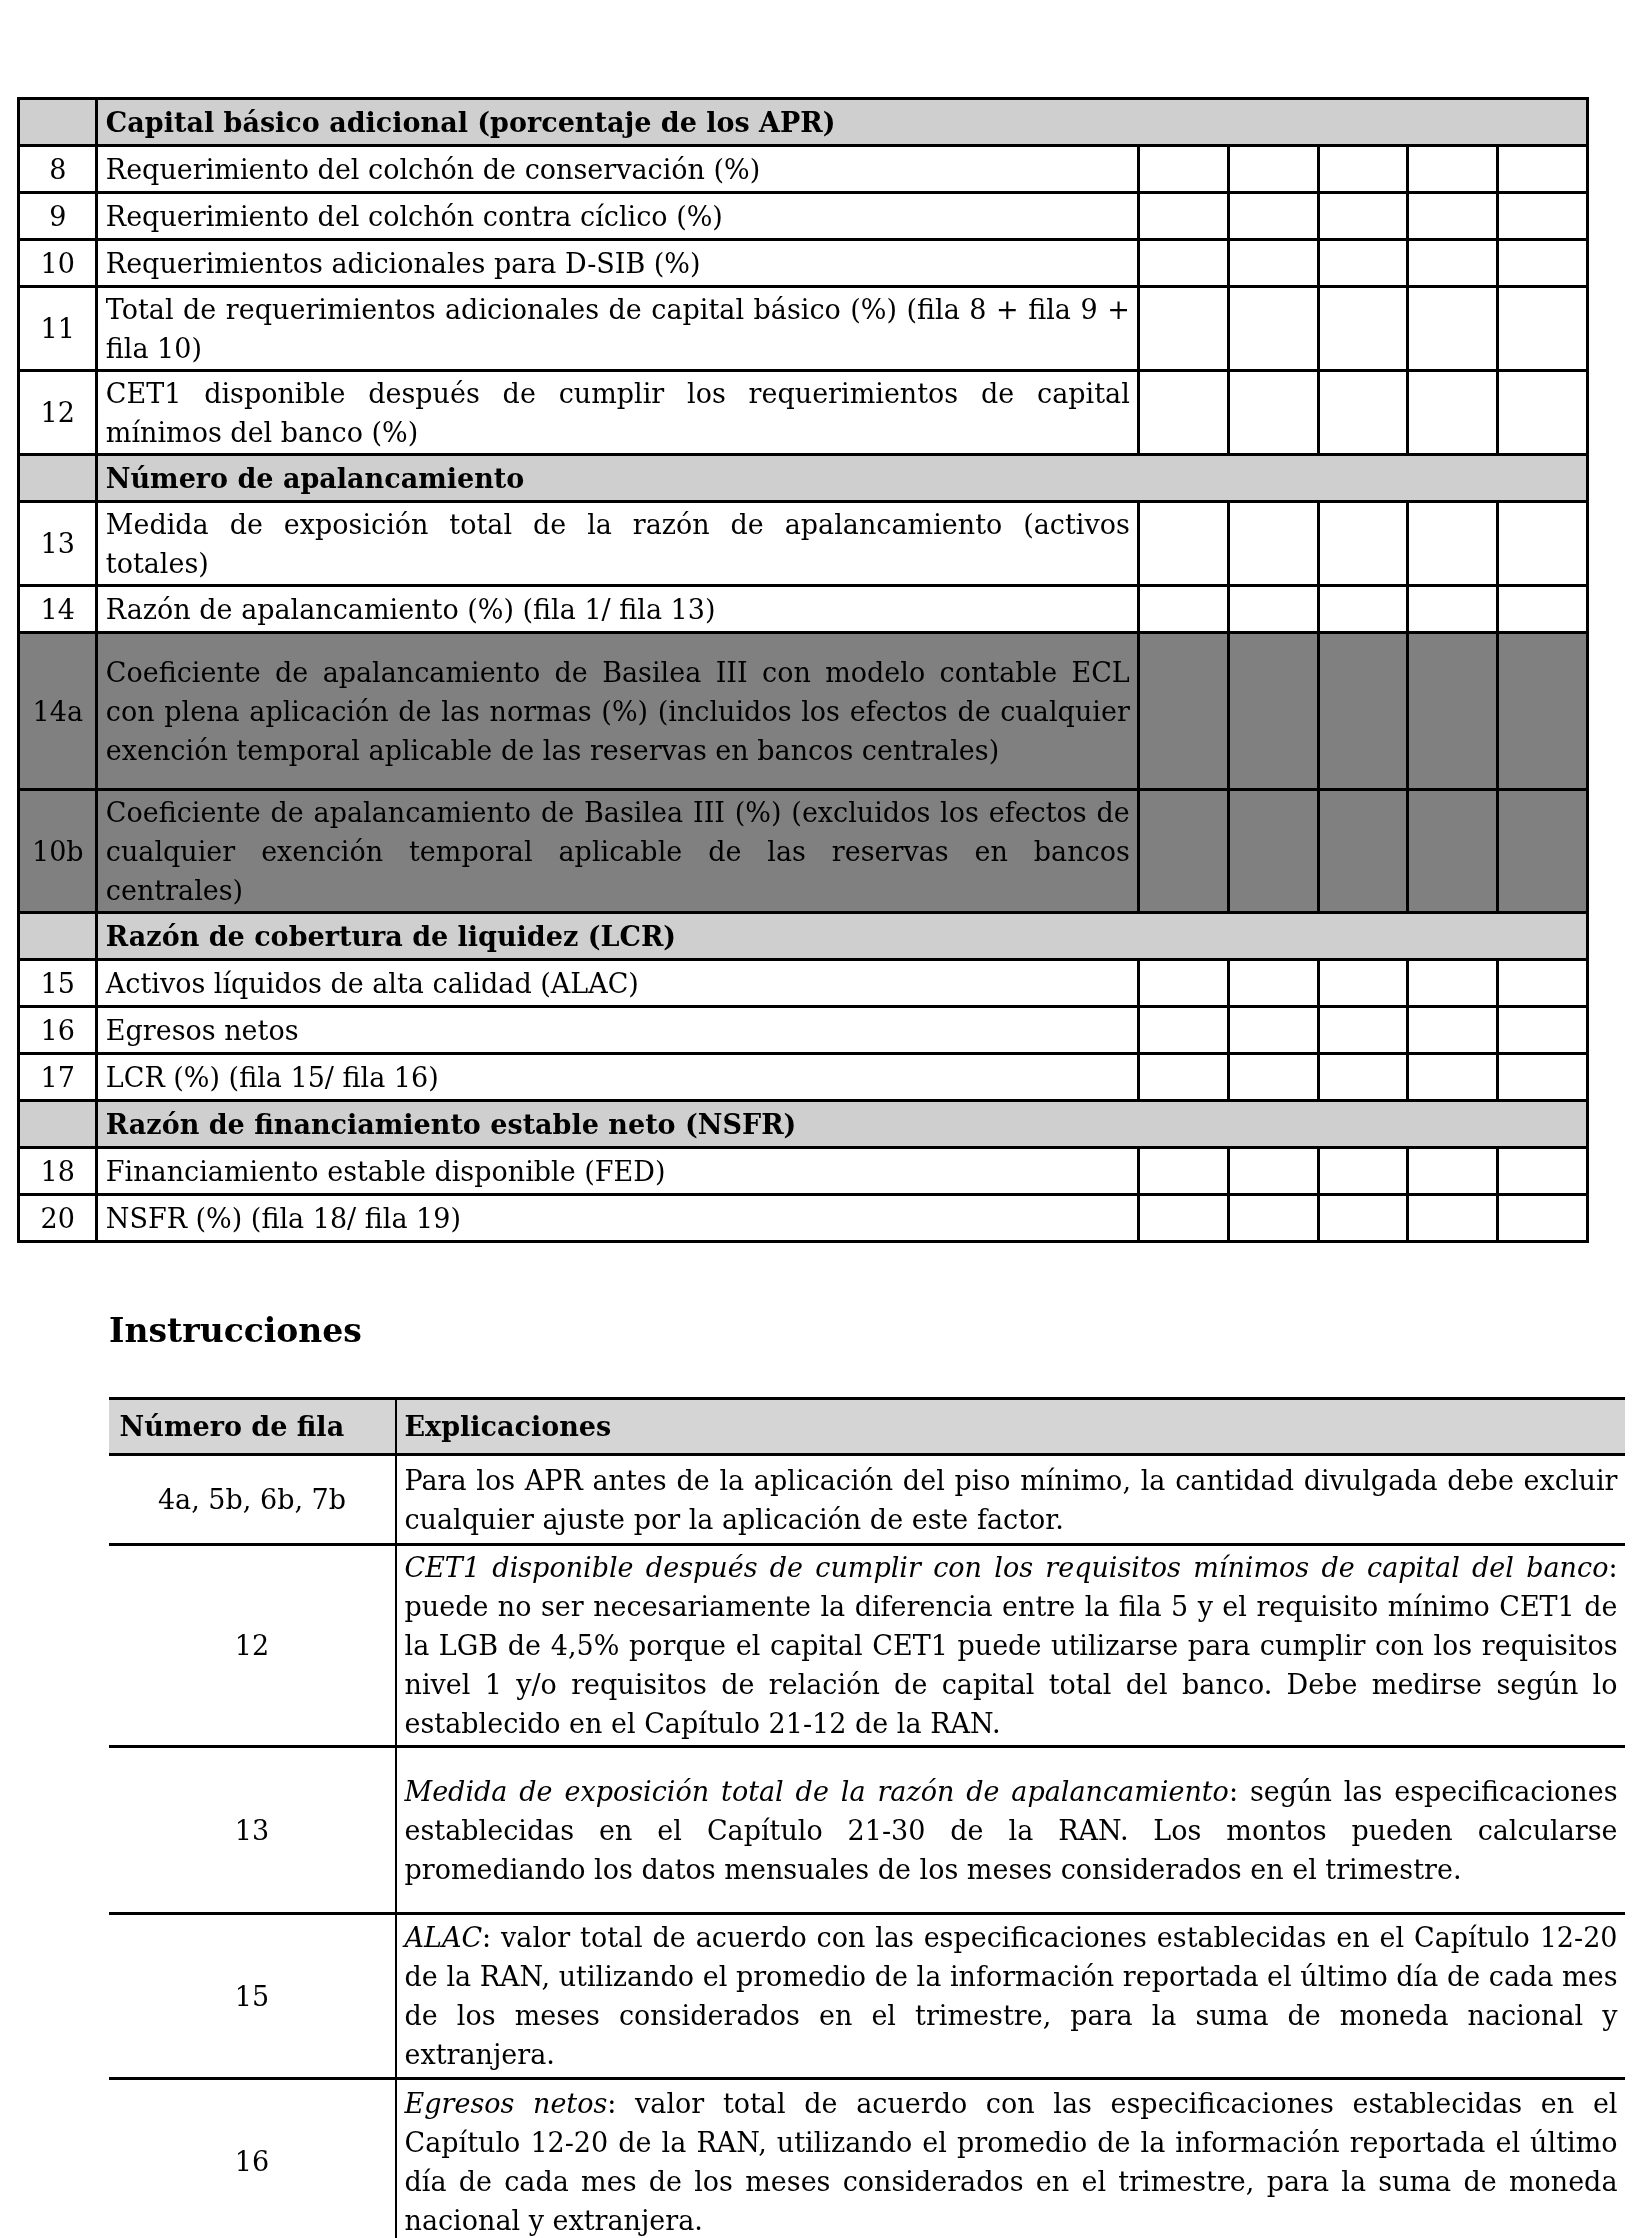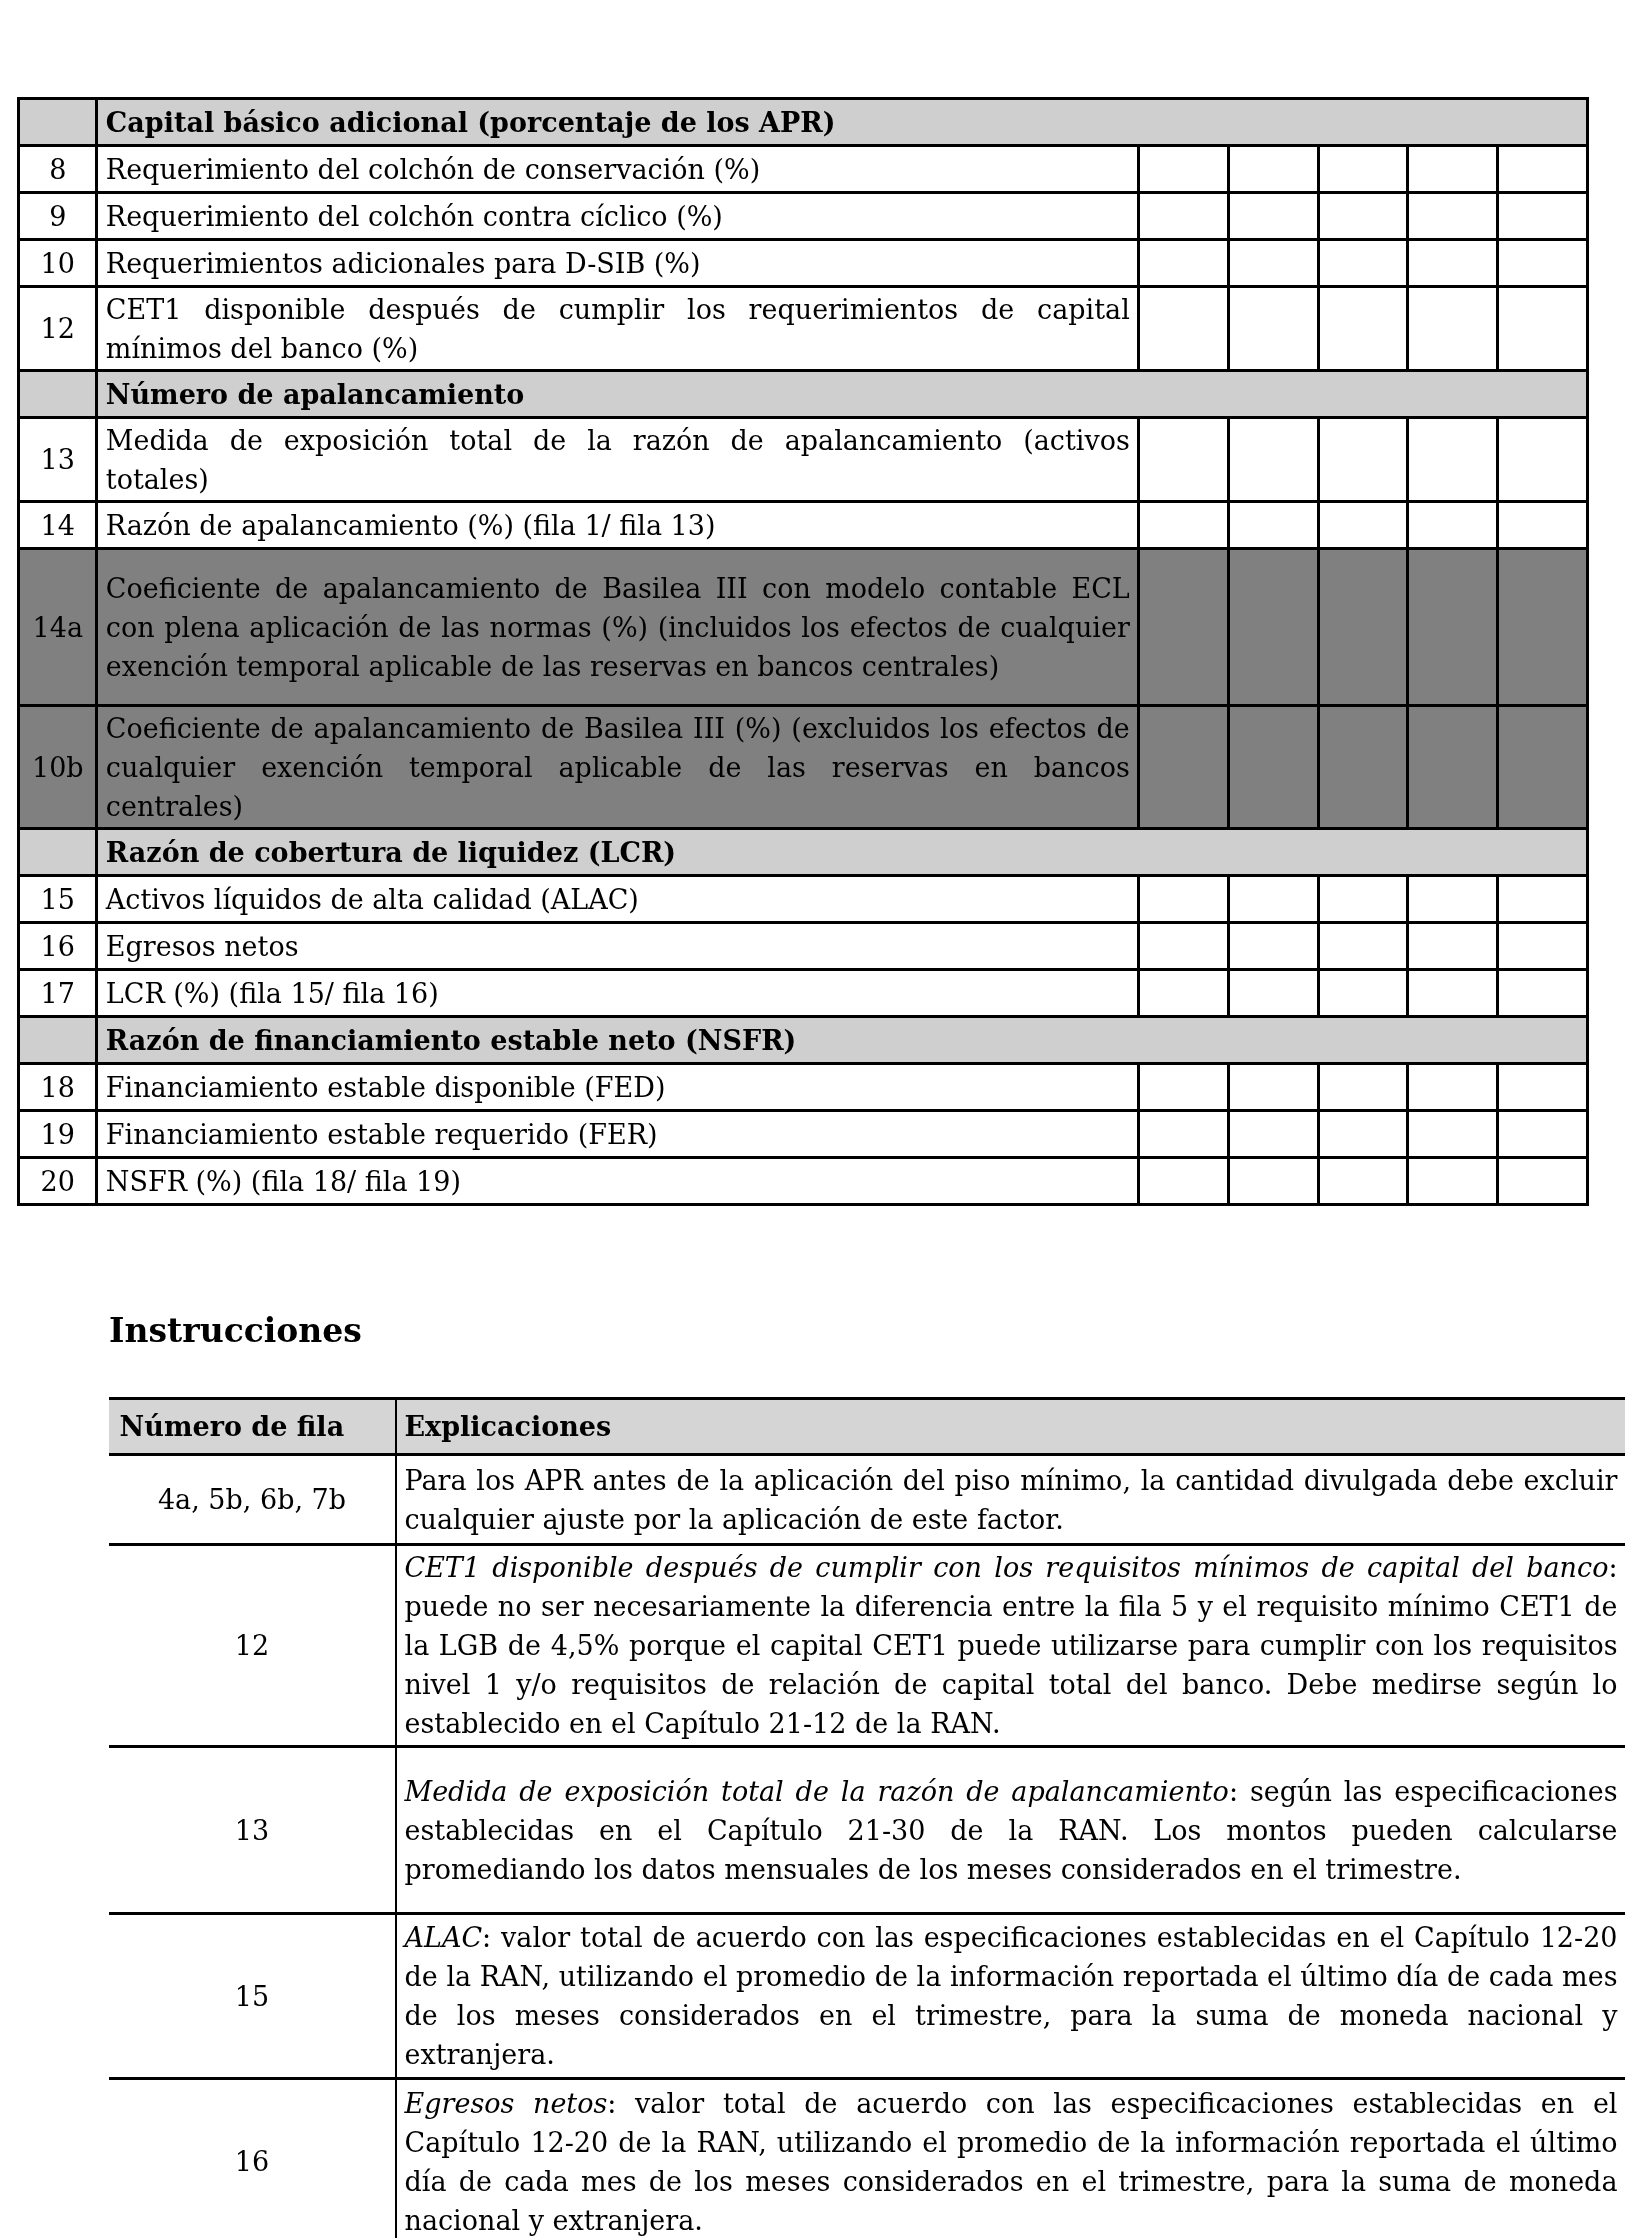--- a/index.html
+++ b/index.html
@@ -87,20 +87,29 @@
       <tr class="r1">
         <td class="num">10</td>
         <td class="desc">Requerimientos adicionales para D-SIB (%)</td>
         <td></td>
         <td></td>
         <td></td>
         <td></td>
         <td></td>
       </tr>
       <tr class="r2">
+        <td class="num">11</td>
+        <td class="desc">Total de requerimientos adicionales de capital básico (%) (fila 8 + fila 9 + fila 10)</td>
+        <td></td>
+        <td></td>
+        <td></td>
+        <td></td>
+        <td></td>
+      </tr>
+      <tr class="r2">
         <td class="num">12</td>
         <td class="desc">CET1 disponible después de cumplir los requerimientos de capital mínimos del banco (%)</td>
         <td></td>
         <td></td>
         <td></td>
         <td></td>
         <td></td>
       </tr>
       <tr class="sec r1">
         <td class="num"></td>
@@ -173,29 +182,20 @@
         <td></td>
         <td></td>
       </tr>
       <tr class="sec r1">
         <td class="num"></td>
         <td colspan="6">Razón de financiamiento estable neto (NSFR)</td>
       </tr>
       <tr class="r1">
         <td class="num">18</td>
         <td class="desc">Financiamiento estable disponible (FED)</td>
-        <td></td>
-        <td></td>
-        <td></td>
-        <td></td>
-        <td></td>
-      </tr>
-      <tr class="r1">
-        <td class="num">19</td>
-        <td class="desc">Financiamiento estable requerido (FER)</td>
         <td></td>
         <td></td>
         <td></td>
         <td></td>
         <td></td>
       </tr>
       <tr class="r1">
         <td class="num">20</td>
         <td class="desc">NSFR (%) (fila 18/ fila 19)</td>
         <td></td>

